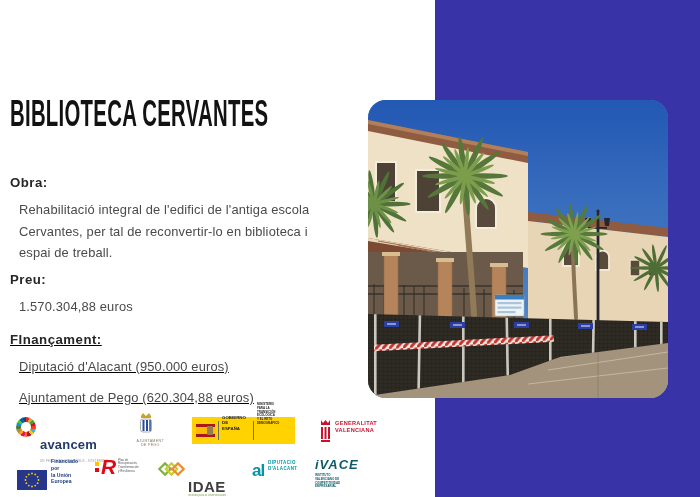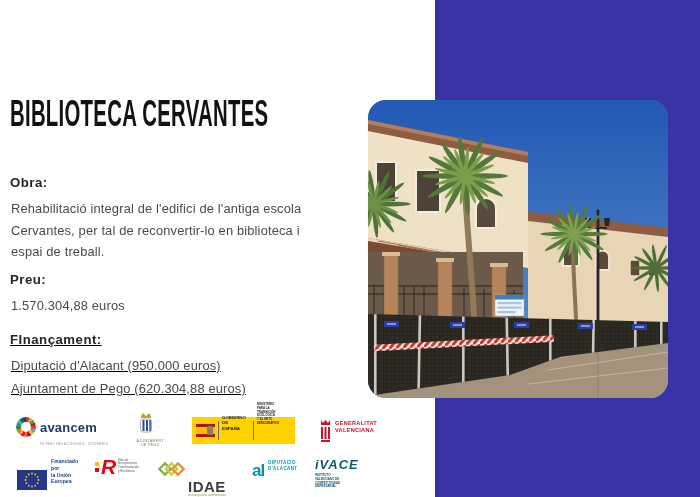--- a/index.html
+++ b/index.html
@@ -12,40 +12,40 @@
   
   .photo{position:absolute;left:368px;top:100px;width:300px;height:298px;border-radius:18px;
          overflow:hidden;margin:0;background:#4E82C6;}
 
   
   .page-title{position:absolute;left:10px;top:95px;margin:0;font-size:37px;font-weight:800;
               color:#121212;line-height:1.0;letter-spacing:.5px;white-space:nowrap;
               transform:scaleX(.55);transform-origin:0 0;}
   .sec{position:absolute;left:10px;width:348px;}
   .sec h2{margin:0 0 8px;font-size:13.2px;font-weight:700;color:#262626;letter-spacing:.5px;}
-  .sec p{margin:1px;font-size:12.9px;line-height:21.7px;color:#4A4A4A;letter-spacing:.15px;}
+  .sec p{margin:9px;font-size:12.9px;line-height:21.7px;color:#4A4A4A;letter-spacing:.15px;}
   .pre{white-space:pre-line;}
   .sec-obra{top:175px;}
   .sec-preu{top:272px;}
   .sec-fin{top:332px;text-decoration:underline;}
 
   
   .logo{position:absolute;}
   .t{display:inline-block;transform-origin:0 0;line-height:1.2;white-space:pre-line;}
 
   
   .logo-avancem{left:16px;top:417px;display:flex;align-items:flex-start;gap:4px;}
   .sdg-wheel{width:20px;height:20px;border-radius:50%;flex:none;position:relative;
     background:conic-gradient(#E5243B 0 21deg,#DDA63A 21deg 42deg,#4C9F38 42deg 64deg,
       #C5192D 64deg 85deg,#FF3A21 85deg 106deg,#26BDE2 106deg 127deg,#FCC30B 127deg 148deg,
       #A21942 148deg 170deg,#FD6925 170deg 191deg,#DD1367 191deg 212deg,#FD9D24 212deg 233deg,
       #BF8B2E 233deg 255deg,#3F7E44 255deg 276deg,#0A97D9 276deg 297deg,#56C02B 297deg 318deg,
       #00689D 318deg 339deg,#19486A 339deg 360deg);}
   .sdg-wheel::after{content:"";position:absolute;inset:5px;border-radius:50%;background:#fff;}
-  .avancem-name{font-size:13px;font-weight:800;color:#233B6B;letter-spacing:.2px;line-height:1;margin-top:4px;}
+  .avancem-name{font-size:13px;font-weight:800;color:#233B6B;letter-spacing:.2px;line-height:1;margin-top:21px;}
   .tag-avancem{font-size:7px;transform:scale(.43);color:#9a9a9a;letter-spacing:.4px;}
 
   
   .logo-pego{left:124px;top:412px;width:44px;text-align:center;}
   .txt-pego{font-size:7px;transform:scale(.52);transform-origin:50% 0;display:inline-block;
             color:#8A7A64;letter-spacing:.6px;line-height:1.3;white-space:pre-line;}
 
   
   .logo-gob{left:192px;top:417px;width:103px;height:27px;background:#FFD200;
             display:flex;align-items:center;}

